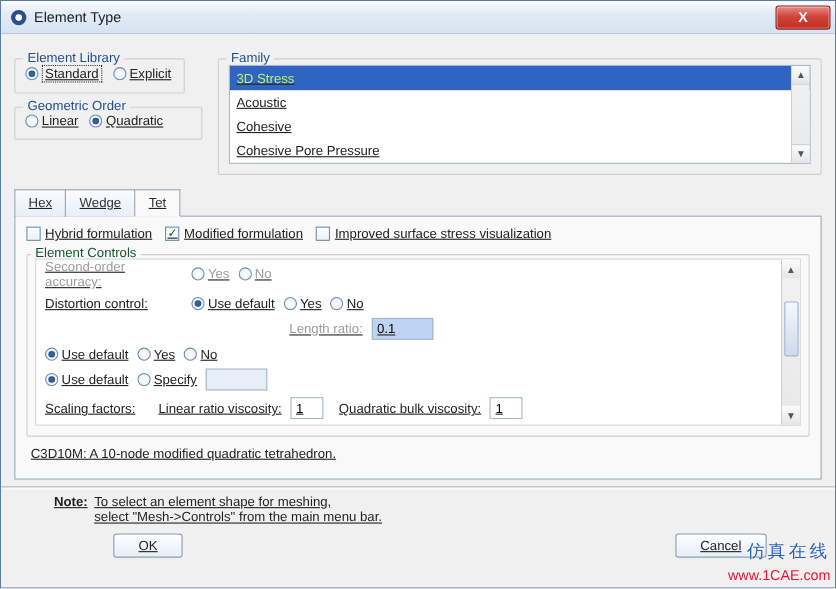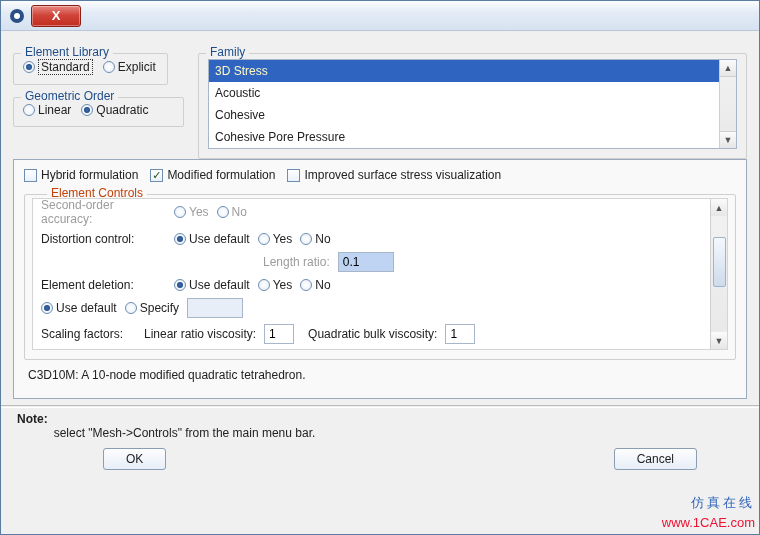--- a/index.html
+++ b/index.html
@@ -2,95 +2,96 @@
 <html><head>
 <meta charset="utf-8">
 <style>
   * { box-sizing: border-box; }
   html, body { margin:0; padding:0; font-family: "Segoe UI", Tahoma, sans-serif; font-size:12px; color:#222; background:#fff; }
   .window { width:760px; height:535px; border:1px solid #5a7ca0; background:#f0f0f0; display:flex; flex-direction:column; overflow:hidden; }
   .titlebar { height:30px; background:linear-gradient(#fbfcfe,#e3ebf6 40%,#d6e2f1); display:flex; align-items:center; padding:0 0 0 8px; border-bottom:1px solid #b8c6d8; }
   .titlebar .app-icon { width:16px; height:16px; margin-right:6px; display:inline-flex; align-items:center; justify-content:center; }
   .titlebar .title { flex:1; font-size:13px; color:#1a1a1a; }
   .titlebar .close-btn { width:50px; height:22px; background:linear-gradient(#e78b85,#d0453a 45%,#c22c1f); border:1px solid #8c2019; border-radius:3px; margin-right:4px; display:flex; align-items:center; justify-content:center; color:#fff; font-weight:bold; font-size:13px; box-shadow:inset 0 0 0 1px rgba(255,255,255,.35); cursor:default; }
-  .content { flex:1; background:#f0f0f0; padding:10px 12px 0 12px; display:flex; flex-direction:column; overflow:hidden; }
+  .content { flex:1; background:#f0f0f0; padding:10px 12px 0 12px; display:flex; flex-direction:column; overflow:hidden;text-decoration:underline; }
 
   .toprow { display:flex; gap:14px; align-items:flex-start; }
   .group { position:relative; padding:12px 10px 10px; margin-top:6px; }
   .group-border { position:absolute; inset:6px 0 0 0; border:1px solid #cfcfcf; border-radius:2px; pointer-events:none; }
   .group-title { position:absolute; top:-2px; left:8px; background:#f0f0f0; padding:0 4px; font-size:12px; color:#1f4d8a; }
 
   .elib { width:155px; }
   .radio-row { display:flex; align-items:center; gap:10px; }
   .radio { display:inline-flex; align-items:center; gap:3px; }
   .radio .dot { width:12px; height:12px; border:1px solid #6d8db1; border-radius:50%; background:radial-gradient(#fff,#e6eef8); display:inline-flex; align-items:center; justify-content:center; }
   .radio.checked .dot::after { content:""; width:6px; height:6px; border-radius:50%; background:radial-gradient(#3b6fb3,#1a3e72); }
   .radio .lbl { }
   .focus-box { border:1px dotted #333; padding:0 2px; }
 
   .geo { width:171px; margin-top:6px; }
 
   .family { flex:1; }
   .family-list { border:1px solid #a7b6c8; background:#fff; height:90px; overflow:hidden; position:relative; }
   .family-list .item { padding:2px 6px; line-height:18px; }
-  .family-list .item.selected { background:#2f64c0; color:#fef9c3; }
+  .family-list .item.selected { background:#2f64c0; color:#bef264; }
   .family-scroll { position:absolute; right:0; top:0; width:17px; height:100%; background:linear-gradient(#f2f2f2,#e8e8e8); border-left:1px solid #cfcfcf; }
   .family-scroll .up,.family-scroll .down{ height:17px; background:linear-gradient(#fbfbfb,#e6e6e6); border-bottom:1px solid #cfcfcf; display:flex; align-items:center; justify-content:center; font-size:9px; color:#555;}
   .family-scroll .down{ position:absolute; bottom:0; width:100%; border-top:1px solid #cfcfcf; border-bottom:none;}
   .family-scroll .track{ position:absolute; top:17px; bottom:17px; width:100%; }
 
   .tabstrip { display:flex; margin-top:12px; }
   .tab { padding:4px 12px 5px; border:1px solid #9aa9bb; background:linear-gradient(#fafcff,#e8eef7); border-bottom:none; margin-right:-1px; color:#333; position:relative; top:1px; }
   .tab.active { background:#f9f9f9; border-bottom:1px solid #f9f9f9; z-index:2; }
 
   .tabpanel { border:1px solid #9aa9bb; background:#f9f9f9; padding:8px 10px; }
   .chk-row { display:flex; align-items:center; gap:12px; margin-bottom:6px; }
   .chk { display:inline-flex; align-items:center; gap:4px; }
   .chk .box { width:13px; height:13px; border:1px solid #6d8db1; background:linear-gradient(#fff,#e9f1fb); display:inline-flex; align-items:center; justify-content:center; }
   .chk.checked .box::after { content:"✓"; font-size:11px; color:#1a4f12; line-height:11px; }
 
   .ec-group { position:relative; padding:10px 8px; margin-top:2px; }
-  .ec-title { position:absolute; top:-2px; left:23px; background:#f9f9f9; padding:0 4px; color:#c2410c; }
+  .ec-title { position:absolute; top:-2px; left:4px; background:#f9f9f9; padding:0 4px; color:#14532d; }
   .ec-border { position:absolute; inset:6px 0 0 0; border:1px solid #cfcfcf; border-radius:2px; pointer-events:none; }
   .ec-inner { border:1px solid #d4d4d4; background:#fff; position:relative; width:100%; padding:2px 0; }
   .ec-scroll { position:absolute; right:0; top:0; width:17px; height:100%; background:linear-gradient(#f2f2f2,#e8e8e8); border-left:1px solid #cfcfcf; }
   .ec-scroll .up,.ec-scroll .down{ height:17px; background:linear-gradient(#fbfbfb,#e6e6e6); display:flex; align-items:center; justify-content:center; font-size:9px; color:#555;}
   .ec-scroll .down{ position:absolute; bottom:0; width:100%; }
   .ec-scroll .thumb{ position:absolute; top:38px; left:2px; width:13px; height:50px; background:linear-gradient(#f4f8fd,#cddbec); border:1px solid #9db4cf; border-radius:2px; }
 
   .ctrl-row { display:flex; align-items:center; padding:3px 22px 3px 8px; gap:8px; }
   .ctrl-label { width:125px; }
   .disab { color:#9c9c9c; }
   .txt { width:56px; height:20px; border:1px solid #a7b6c8; background:#fff; text-align:left; padding:1px 4px; font-size:12px; }
   .txt.hl { background:#bfd4f2; }
   .txt.dis { background:#e8eef7; color:#888; }
   .len-row { padding-left:230px; }
 
   .desc-row { padding:8px 4px; }
   .hr { height:3px; border-top:1px solid #bbb; border-bottom:1px solid #fff; margin:6px -12px 4px; }
-  .note-row { display:flex; gap:6px; padding:0 4px 8px; }
+  .note-row { display:flex; gap:6px; padding:0 4px 8px;margin-left:32px; }
   .note-label { font-weight:bold; }
   .buttons { display:flex; justify-content:space-between; padding:0 50px 0 90px;gap:44px; }
   .btn { padding:3px 22px; border:1px solid #8a9db3; background:linear-gradient(#fdfdfe,#e7eef8); border-radius:3px; }
 
   .watermark { position:absolute; right:4px; bottom:4px; font-size:13px; color:#e13; }
-  .watermark2 { position:absolute; right:4px; bottom:22px; font-size:13px; color:#2c5fb3; letter-spacing:3px; text-shadow:0 0 1px #fff; }
+  .watermark2 { position:absolute; right:4px; bottom:22px; font-size:16px; color:#2c5fb3; letter-spacing:3px; text-shadow:0 0 1px #fff; }
   .wm-bg { position:absolute; left:285px; top:250px; font-size:32px; color:#d9d9d9; letter-spacing:2px; pointer-events:none; font-weight:600;}
 </style>
 </head>
 <body>
 
 <div class="window">
   <div class="titlebar">
     <span class="app-icon">
       <svg width="16" height="16" viewBox="0 0 16 16">
           <circle cx="8" cy="8" r="7" fill="#2a4f86"></circle>
           <circle cx="8" cy="8" r="3" fill="#fff"></circle>
         </svg>
     </span>
+    <span class="title">Element Type</span>
     <div class="close-btn">
       <span>X</span>
     </div>
   </div>
 
   <div class="content" style="position:relative;">
     <span class="wm-bg">1CAE.COM</span>
 
     <div class="toprow">
       <div style="display:flex;flex-direction:column;">
@@ -135,20 +136,25 @@
           <div class="item">Cohesive Pore Pressure</div>
           <div class="family-scroll">
             <div class="up">▲</div>
             <div class="track"></div>
             <div class="down">▼</div>
           </div>
         </div>
       </div>
     </div>
 
+    <div class="tabstrip">
+      <div class="tab">Hex</div>
+      <div class="tab">Wedge</div>
+      <div class="tab active">Tet</div>
+    </div>
 
     <div class="tabpanel">
       <div class="chk-row">
         <span class="chk">
           <span class="box"></span>
           <span>Hybrid formulation</span>
         </span>
         <span class="chk checked">
           <span class="box"></span>
           <span>Modified formulation</span>
@@ -197,21 +203,20 @@
                 <span>No</span>
               </span>
           </div>
 
           <div class="ctrl-row len-row">
             <span class="disab">Length ratio:</span>
             <input class="txt hl" value="0.1" style="">
           </div>
 
           <div class="ctrl-row">
-            <span class="ctrl-label">Element deletion:</span>
             <span class="radio checked">
                 <span class="dot"></span>
                 <span>Use default</span>
               </span>
             <span class="radio">
                 <span class="dot"></span>
                 <span>Yes</span>
               </span>
             <span class="radio">
                 <span class="dot"></span>
@@ -242,21 +247,21 @@
       </div>
 
       <div class="desc-row">C3D10M:  A 10-node modified quadratic tetrahedron.</div>
     </div>
 
     <div class="hr"></div>
 
     <div class="note-row">
       <span class="note-label">Note:</span>
       <span>
-        <br>
+        <span>To select an element shape for meshing,</span><br>
         <span>select "Mesh-&gt;Controls" from the main menu bar.</span>
       </span>
     </div>
 
     <div class="buttons">
       <div class="btn">OK</div>
       <div class="btn">Cancel</div>
     </div>
 
     <span class="watermark2">仿真在线</span>

